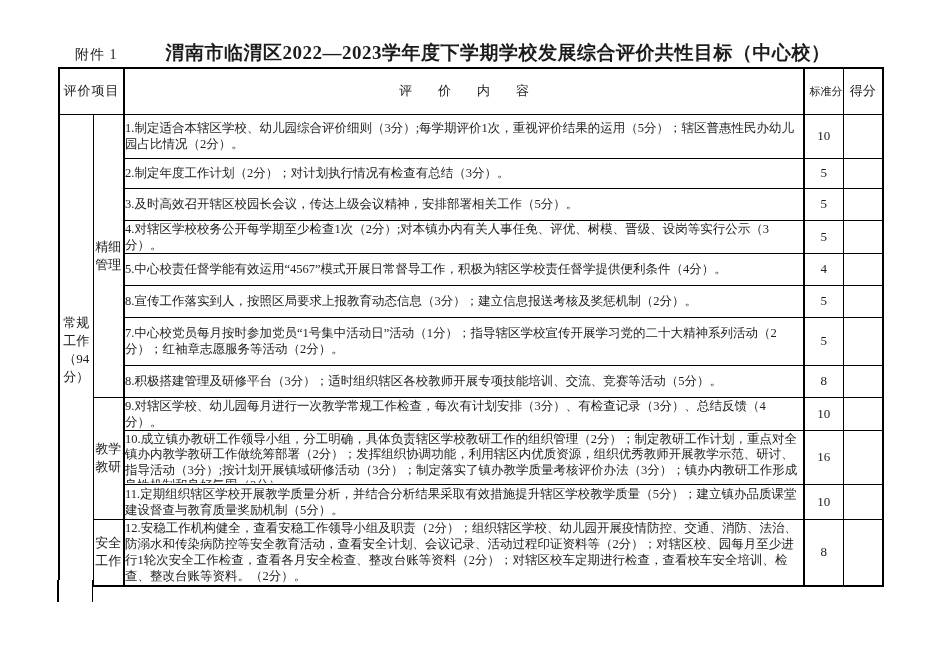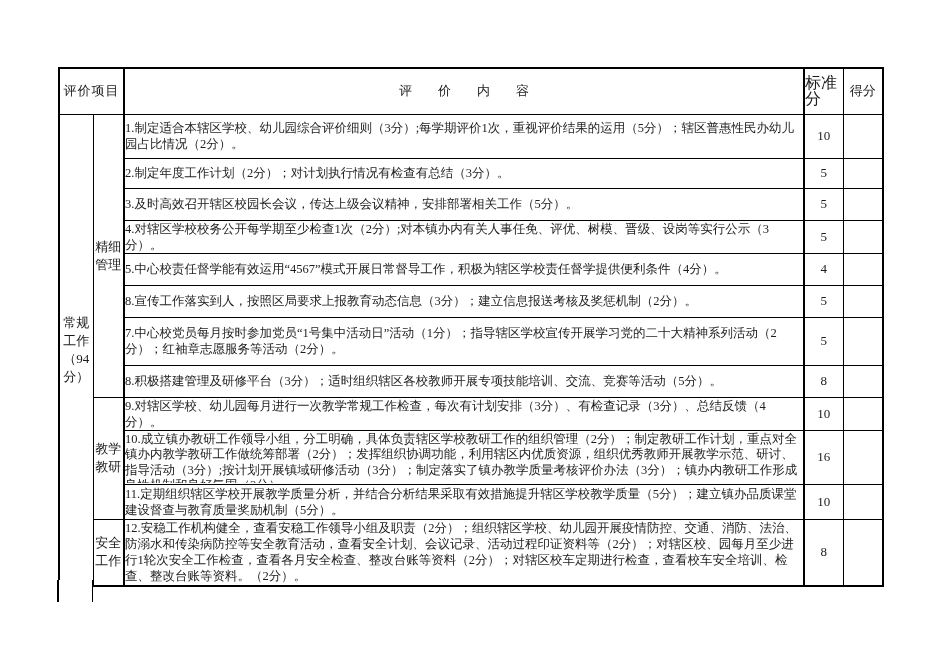--- a/index.html
+++ b/index.html
@@ -48,21 +48,21 @@
     border: 1px solid #000;
     padding: 0;
     vertical-align: middle;
     font-weight: normal;
   }
   
   .b-thick-left { border-left-width: 2px !important; }
   thead tr { height: 46px; }
   th.h-project { font-size: 13px; letter-spacing: 1px; }
   th.h-content { font-size: 13px; text-align: center; }
-  th.h-standard { font-size: 16px; text-align: left; line-height: 16px; padding: 0 3px; }
+  th.h-standard { font-size: 11px; text-align: right; line-height: 16px; padding: 0 3px; }
   th.h-score { font-size: 13px; text-align: center; }
   td.cat {
     text-align: center;
     font-size: 13px;
     line-height: 18px;
     padding: 0 3px;
     border-bottom: none;
   }
   td.sec {
     text-align: center;
@@ -114,20 +114,24 @@
     text-align: center;
     font-size: 14px;
     letter-spacing: 1px;
   }
 </style>
 </head>
 <body>
 
 <div class="page">
 
+  <div class="title-row">
+    <span class="attachment-label">附件 1</span>
+    <h1 class="doc-title">渭南市临渭区2022—2023学年度下学期学校发展综合评价共性目标（中心校）</h1>
+  </div>
 
   <table class="eval">
     <colgroup>
       <col style="width:34px">
         <col style="width:31px">
         <col style="width:680px">
         <col style="width:39px">
         <col style="width:40px">
     </colgroup>
     <thead>

